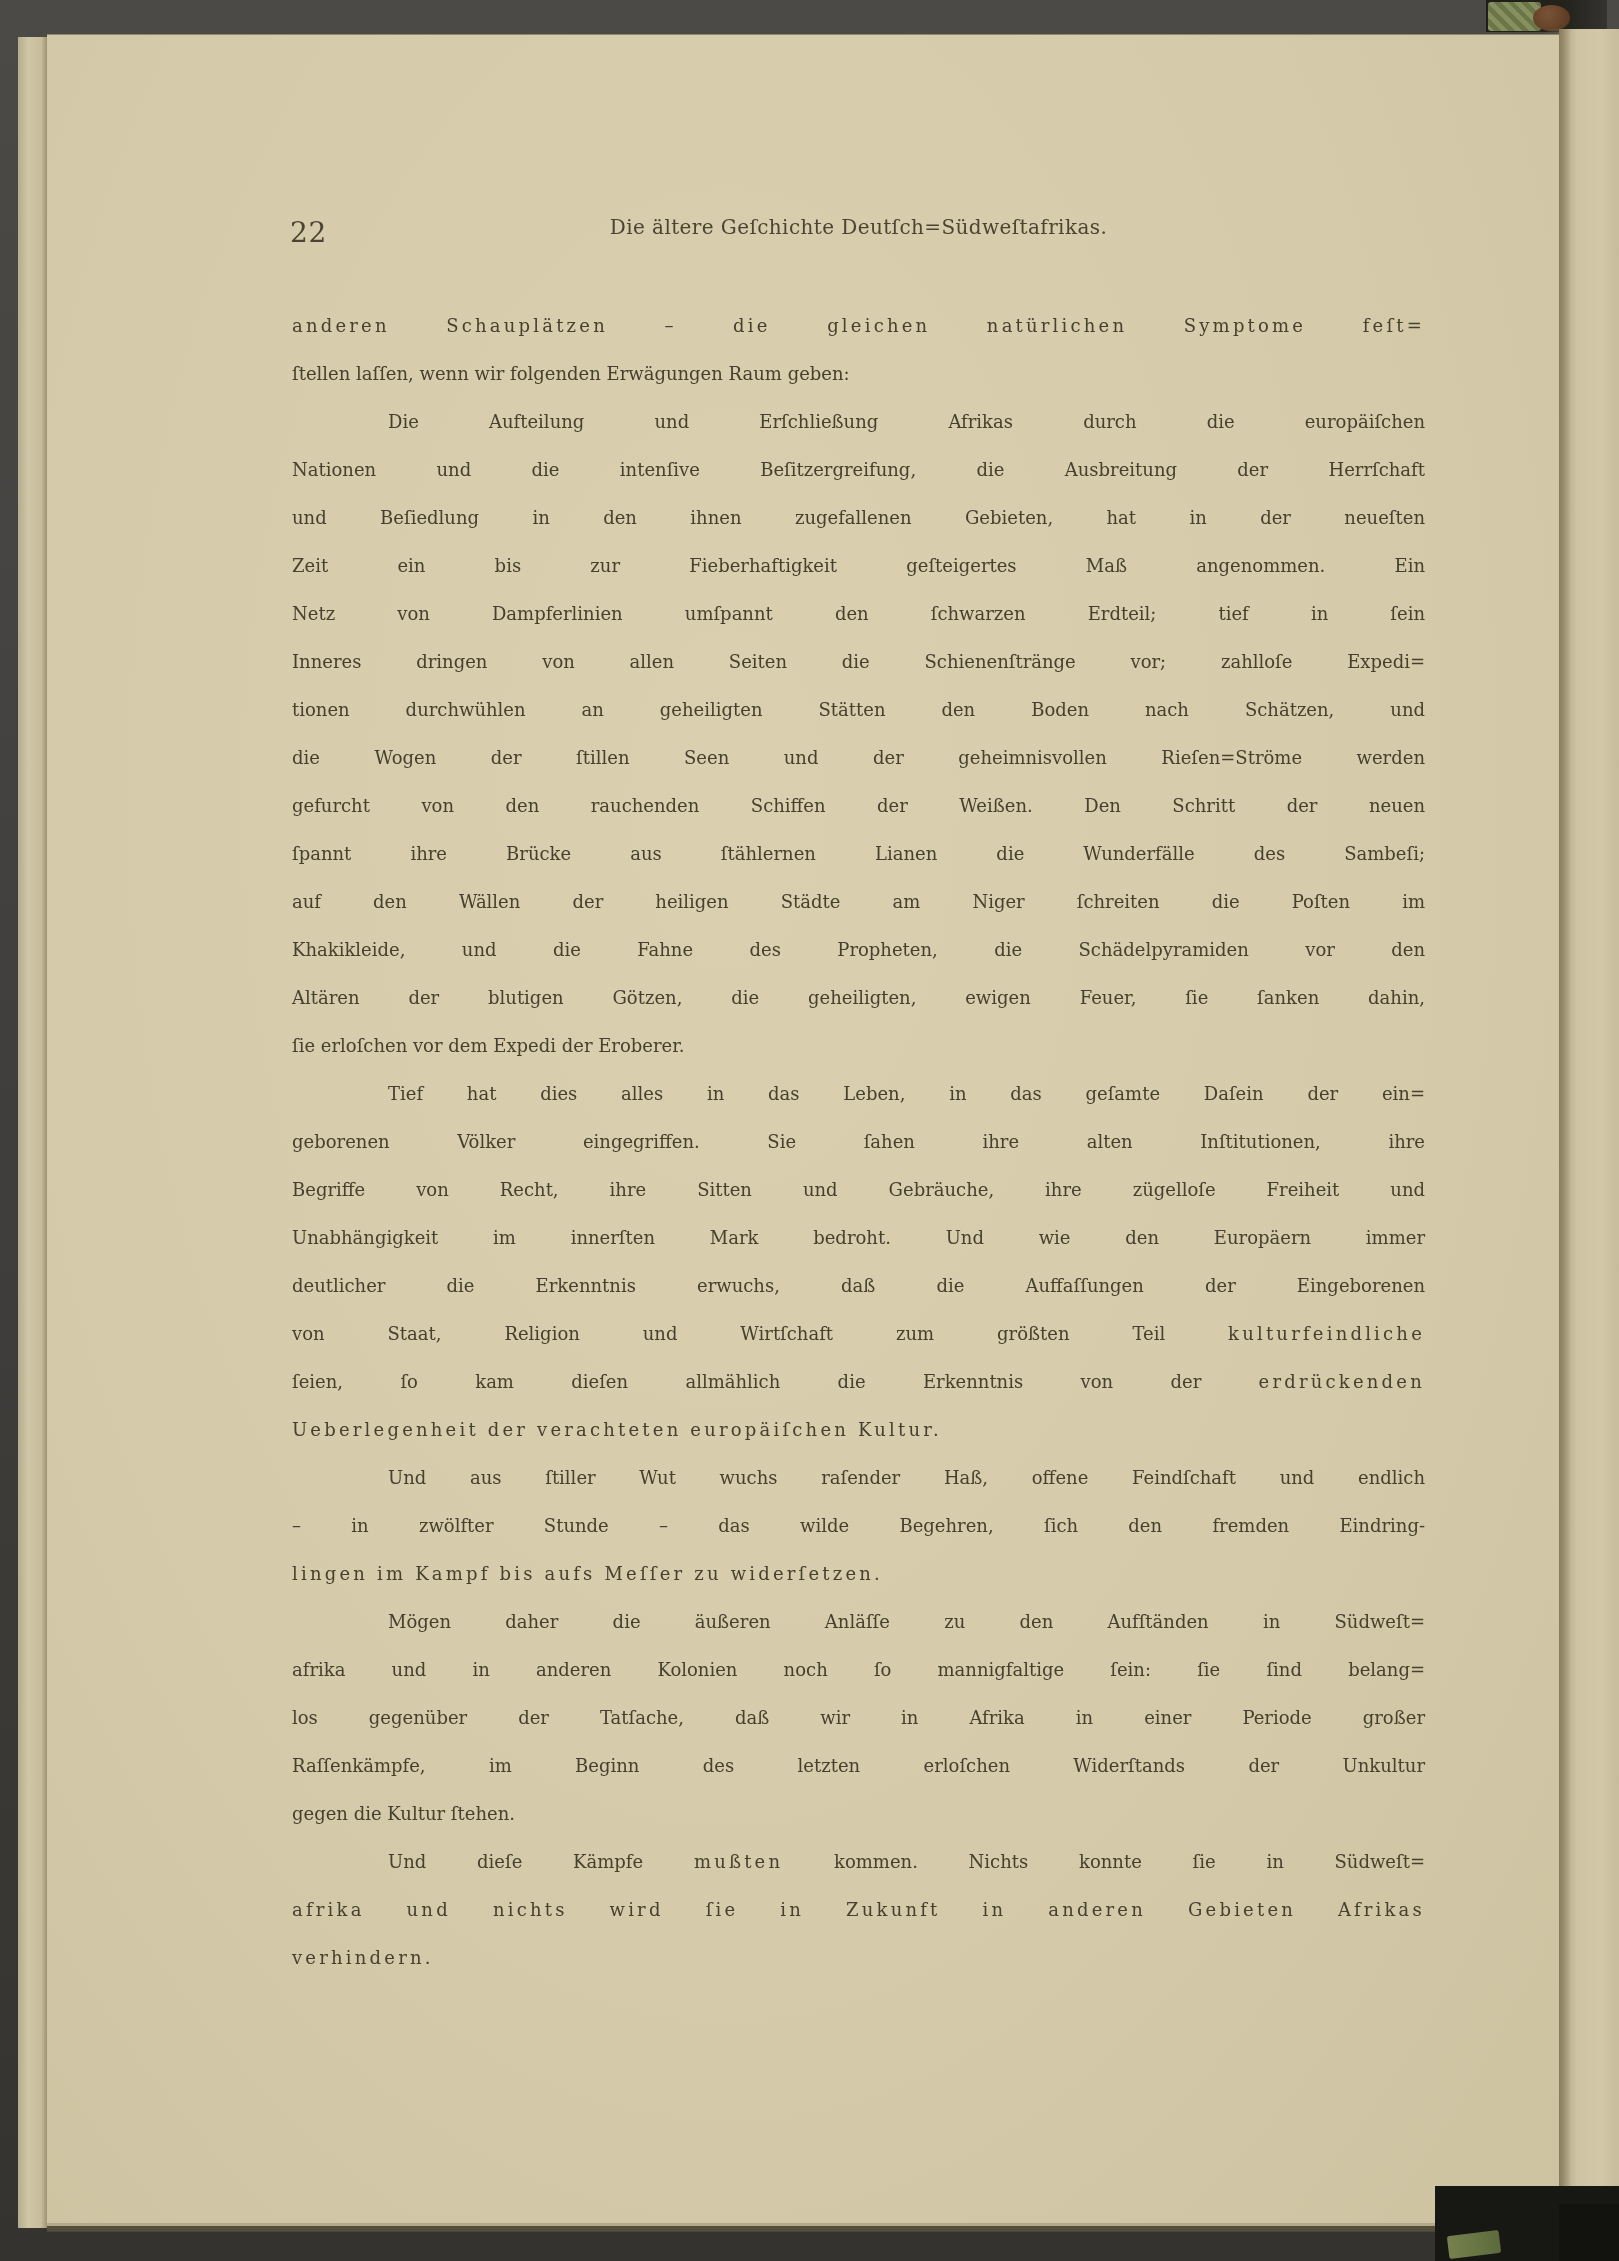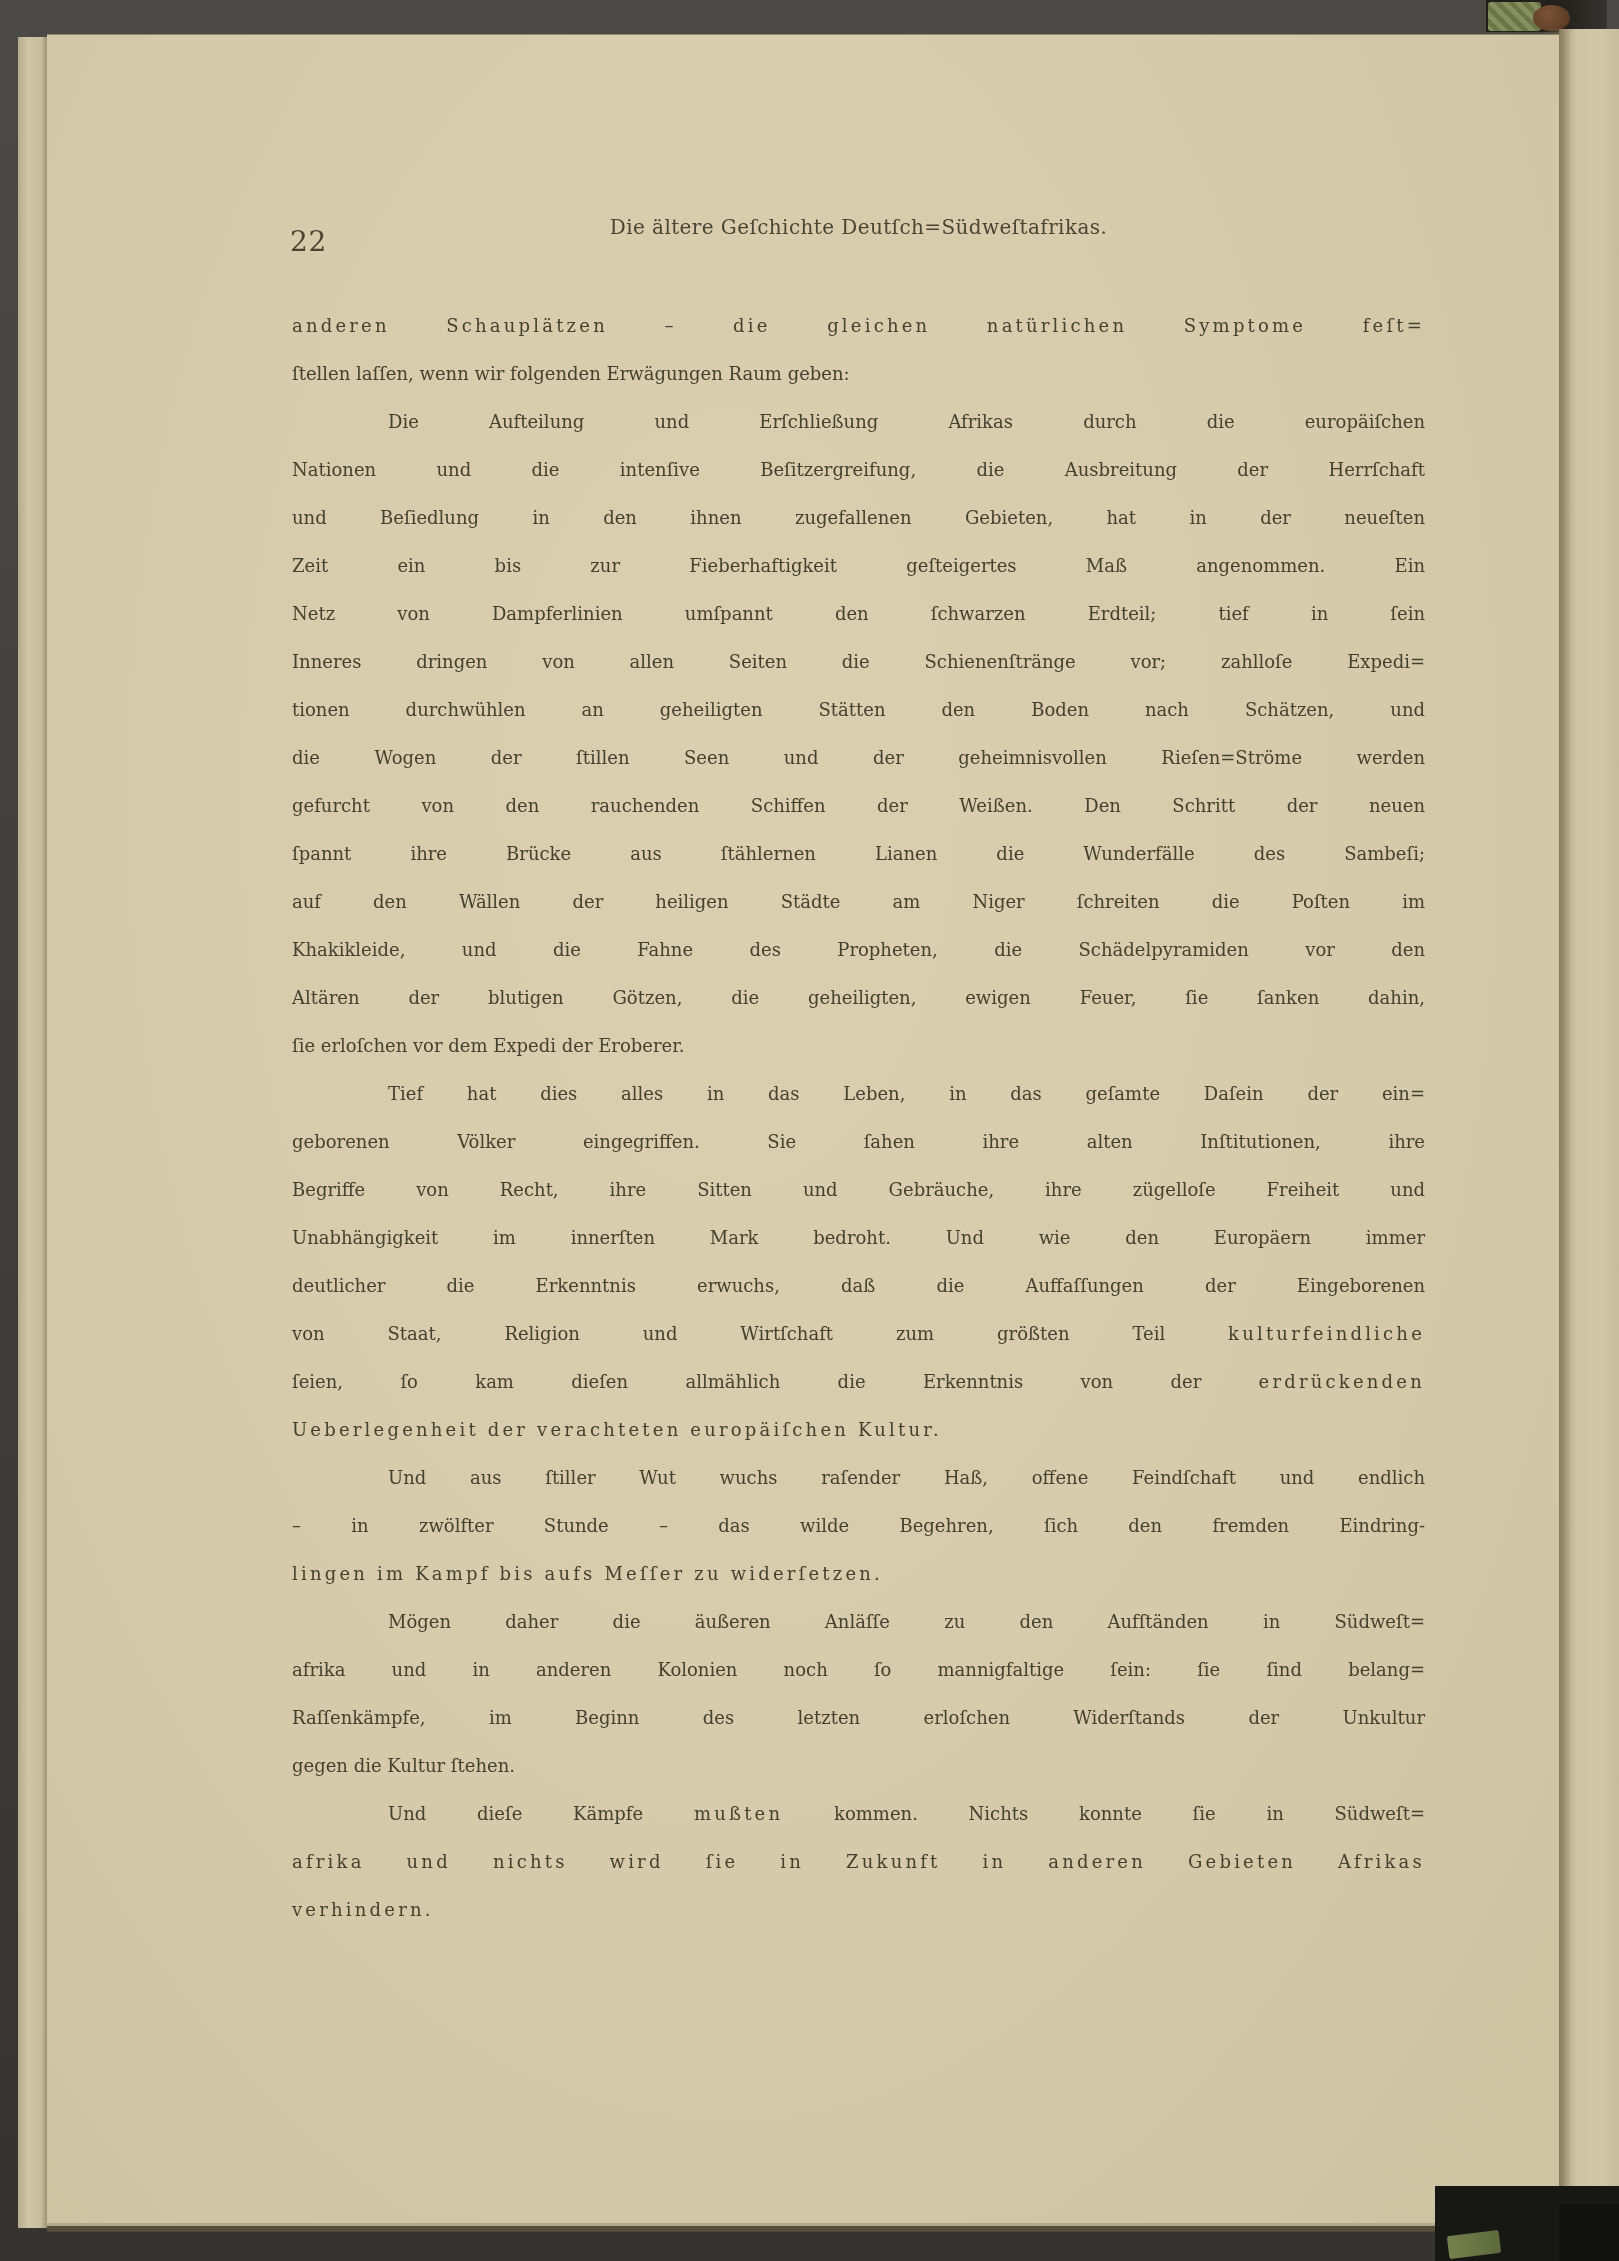--- a/index.html
+++ b/index.html
@@ -24,21 +24,21 @@
   }
   
   .page{
     position:absolute;left:47px;top:34px;width:1512px;height:2188px;
     background:radial-gradient(ellipse at 45% 35%,#dad0b0 0%,#d6ccab 50%,#cdc3a1 100%);
     border-top:1.6px solid rgba(125,114,85,.75);
     border-bottom:3.2px solid #b3a887;
     box-shadow:0 5.7px 0 rgba(96,88,64,.75);
   }
   .pagenum{
-    position:absolute;left:243px;top:190px;
+    position:absolute;left:243px;top:181px;
     font-size:28px;letter-spacing:0.8px;color:#4b4433;
   }
   .running-title{
     position:absolute;left:245px;top:180px;width:1133px;
     text-align:center;font-size:20px;letter-spacing:0.4px;color:#4b4433;
   }
   .textblock{position:absolute;left:245px;top:267px;width:1133px;}
   .line{
     height:48px;line-height:48px;font-size:18px;color:#46402e;
     text-align:justify;text-align-last:justify;white-space:normal;
@@ -109,20 +109,21 @@
         <div class="line"><span>Unabhängigkeit im innerſten Mark bedroht. Und wie den Europäern immer</span></div>
         <div class="line"><span>deutlicher die Erkenntnis erwuchs, daß die Auffaſſungen der Eingeborenen</span></div>
         <div class="line"><span>von Staat, Religion und Wirtſchaft zum größten Teil </span><span class="sperr">kulturfeindliche</span></div>
         <div class="line"><span>ſeien, ſo kam dieſen allmählich die Erkenntnis von der </span><span class="sperr">erdrückenden</span></div>
         <div class="line last"><span class="sperr">Ueberlegenheit der verachteten europäiſchen Kultur.</span></div>
         <div class="line indent"><span>Und aus ſtiller Wut wuchs raſender Haß, offene Feindſchaft und endlich</span></div>
         <div class="line"><span>– in zwölfter Stunde – das wilde Begehren, ſich den fremden Eindring-</span></div>
         <div class="line last"><span class="sperr">lingen im Kampf bis aufs Meſſer zu widerſetzen.</span></div>
         <div class="line indent"><span>Mögen daher die äußeren Anläſſe zu den Aufſtänden in Südweſt=</span></div>
         <div class="line"><span>afrika und in anderen Kolonien noch ſo mannigfaltige ſein: ſie ſind belang=</span></div>
+        <div class="line"><span>los gegenüber der Tatſache, daß wir in Afrika in einer Periode großer</span></div>
         <div class="line"><span>Raſſenkämpfe, im Beginn des letzten erloſchen Widerſtands der Unkultur</span></div>
         <div class="line last"><span>gegen die Kultur ſtehen.</span></div>
         <div class="line indent"><span>Und dieſe Kämpfe </span><span class="sperr">mußten</span><span> kommen. Nichts konnte ſie in Südweſt=</span></div>
         <div class="line"><span class="sperr">afrika und nichts wird ſie in Zukunft in anderen Gebieten Afrikas</span></div>
         <div class="line last"><span class="sperr">verhindern.</span></div>
       </div>
   </div>
 
   <div class="dark-corner"></div>
   <div class="dark-corner-strip"></div>

